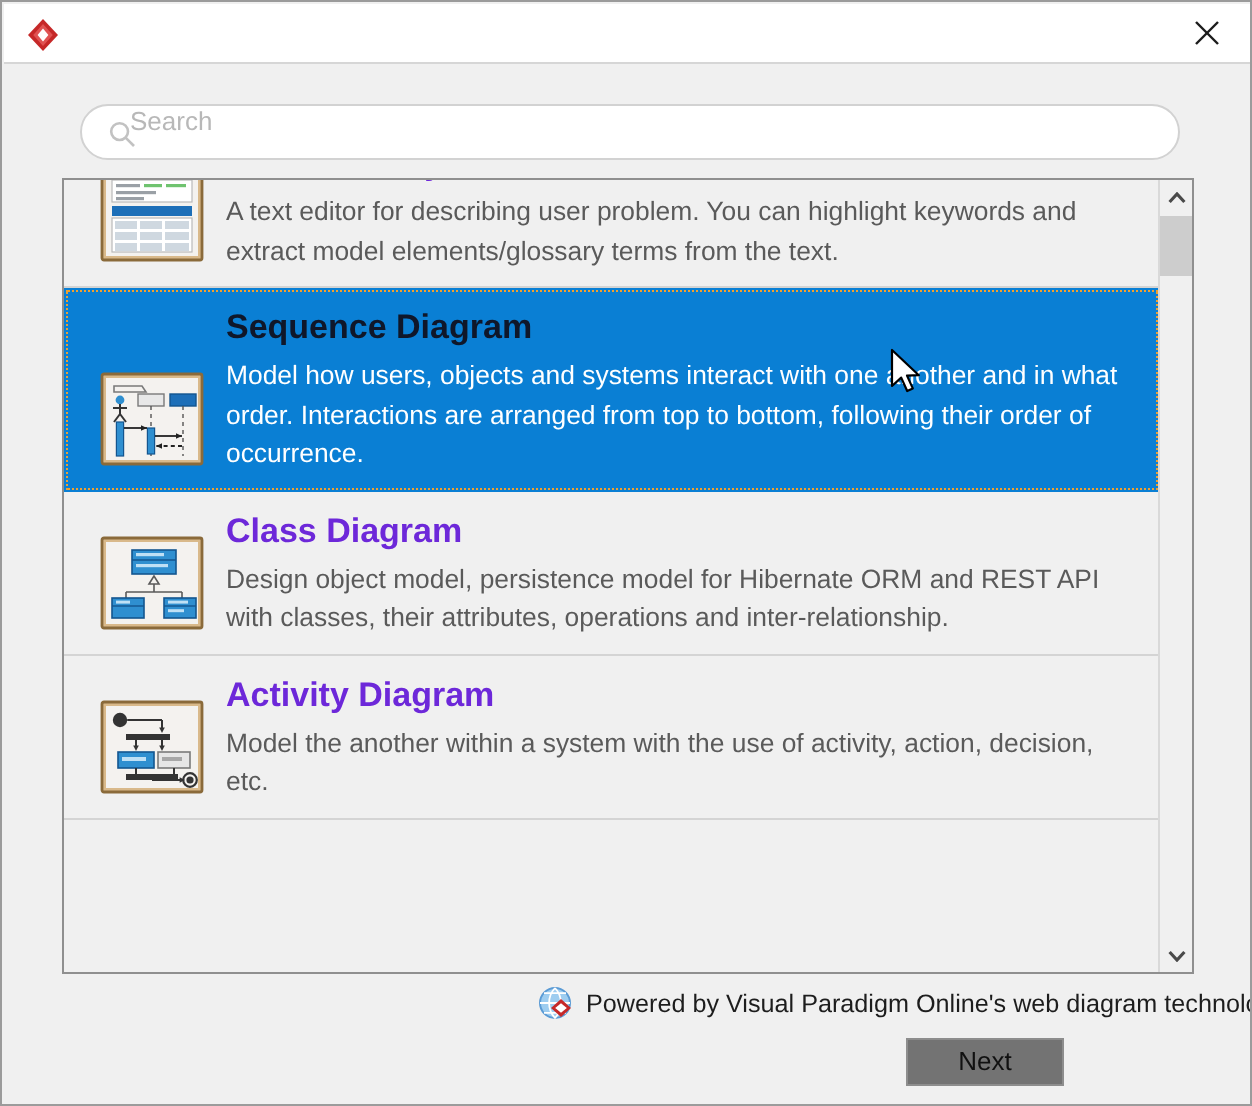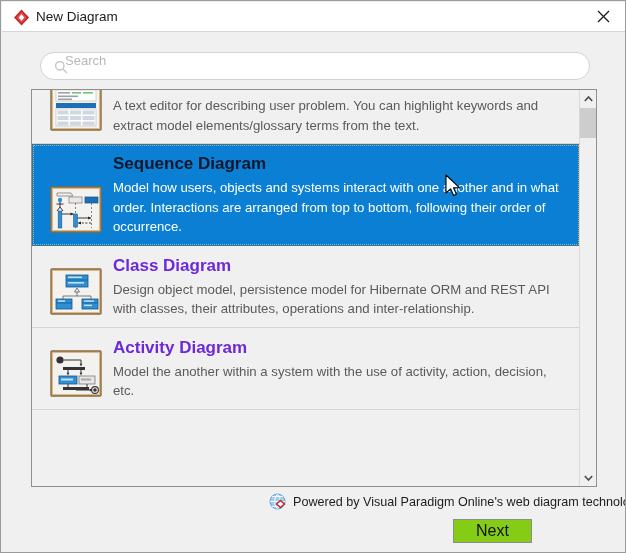--- a/index.html
+++ b/index.html
@@ -182,24 +182,24 @@
   #vp-online-icon { width: 18px; height: 18px; margin-right: 6px; flex:0 0 auto;}
   #footer-note-text {
     font-size: 12.6px;
     color: #1d1d1d;
     white-space: nowrap;
   }
 
   .dlg-button {
     position: absolute;
     height: 24px;
-    background: #84cc16;
+    background: #737373;
     border: 1px solid #8d8d8d;
     font-family: "Liberation Sans", sans-serif;
-    font-size: 16px;
+    font-size: 13px;
     color: #111111;
     text-align: center;
     line-height: 22px;
     cursor: default;
   }
   #next-button   { left: 452px; top: 518px; width: 79px; }
   #cancel-button { left: 533px; top: 518px; width: 79px; }
 
   
   #mouse-cursor {
@@ -215,21 +215,20 @@
 <div id="dialog">
 
   <div id="titlebar">
     <span id="app-logo">
       <svg width="17" height="17" viewBox="0 0 17 17">
         <polygon points="8.5,0.5 16,8.5 8.5,16.5 1,8.5" fill="#c62828"></polygon>
         <polygon points="8.5,3 13.4,8.5 8.5,14 3.6,8.5" fill="#e05252"></polygon>
         <polygon points="8.5,5.3 11.2,8.5 8.5,11.7 5.8,8.5" fill="#ffffff"></polygon>
       </svg>
     </span>
-    <div id="title-text">New Diagram</div>
     <div id="close-button">
       <svg id="close-icon" width="13" height="13" viewBox="0 0 13 13">
         <line x1="1" y1="1" x2="12" y2="12" stroke="#1b1b1b" stroke-width="1.2"></line>
         <line x1="12" y1="1" x2="1" y2="12" stroke="#1b1b1b" stroke-width="1.2"></line>
       </svg>
     </div>
   </div>
 
   <div id="search-row">
     <div id="search-box">

